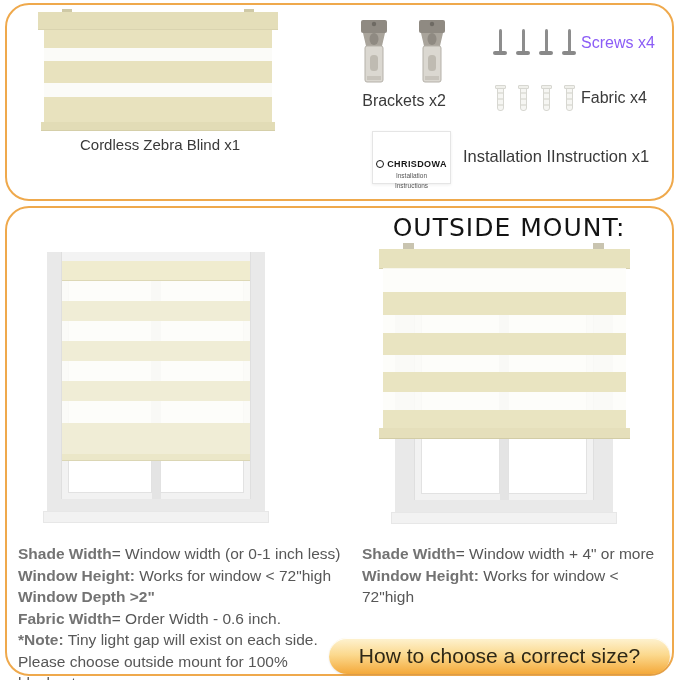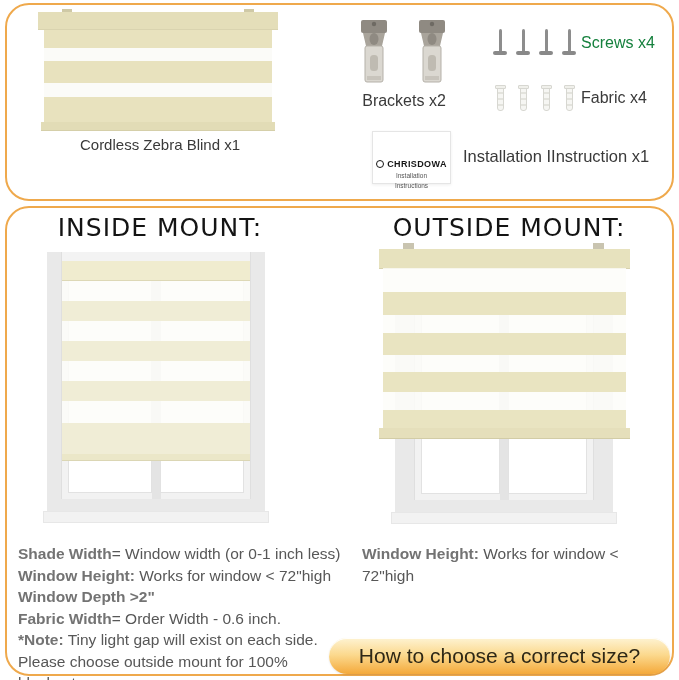--- a/index.html
+++ b/index.html
@@ -36,21 +36,21 @@
 
   
   #brackets-group{position:absolute;left:356px;top:19px;width:96px;height:72px;}
   .bracket{position:absolute;top:0;}
   #brackets-label{position:absolute;left:337px;top:92px;width:134px;text-align:center;font-size:16px;color:#3A3A3A;}
 
   #screws-group{position:absolute;left:493px;top:29px;display:flex;gap:9px;}
   .screw{position:relative;width:14px;height:26px;}
   .screw::before{content:"";position:absolute;left:5.5px;top:0;width:3px;height:23px;background:#8D8D8D;border-radius:2px 2px 0 0;}
   .screw::after{content:"";position:absolute;left:0;bottom:0;width:14px;height:4px;background:#898989;border-radius:2px;}
-  #screws-label{position:absolute;left:581px;top:34px;font-size:16px;color:#15803d;}
+  #screws-label{position:absolute;left:581px;top:34px;font-size:16px;color:#8b5cf6;}
 
   #anchors-group{position:absolute;left:495px;top:85px;display:flex;gap:12px;}
   .anchor{position:relative;width:11px;height:27px;}
   .anchor::before{content:"";position:absolute;left:2px;top:2px;width:7px;height:24px;box-sizing:border-box;
     background:repeating-linear-gradient(180deg,#F6F6F3 0 4px,#E3E3DD 4px 6px);
     border:1px solid #D7D7D1;border-radius:2px 2px 3px 3px;}
   .anchor::after{content:"";position:absolute;left:0;top:0;width:11px;height:4px;box-sizing:border-box;
     background:#F0F0EB;border:1px solid #D7D7D1;border-radius:1px;}
   #anchor-label{position:absolute;left:581px;top:89px;font-size:16px;color:#3A3A3A;}
 
@@ -171,21 +171,20 @@
       <span>CHRISDOWA</span>
     </div>
     <div class="booklet-line">Installation</div>
     <div class="booklet-line">Instructions</div>
   </div>
   <div id="instruction-label">Installation IInstruction x1</div>
 
 
   <div class="panel" id="panel-bottom"></div>
 
-  <div class="mount-title" id="inside-title">INSIDE MOUNT:</div>
   <div class="mount-title" id="outside-title">OUTSIDE MOUNT:</div>
 
   <div class="window" id="window-inside">
     <div class="win-top"></div>
     <div class="win-side l"></div>
     <div class="win-side r"></div>
     <div class="win-mullion"></div>
     <div class="win-pane l"></div>
     <div class="win-pane r"></div>
     <div class="win-bottom"></div>
@@ -234,18 +233,19 @@
   <div class="notes" id="notes-inside">
     <div class="note-line"><b>Shade Width</b><span>= Window width (or 0-1 inch less)</span></div>
     <div class="note-line"><b>Window Height:</b><span> Works for window &lt; 72"high</span></div>
     <div class="note-line"><b>Window Depth &gt;2"</b><span></span></div>
     <div class="note-line"><b>Fabric Width</b><span>= Order Width - 0.6 inch.</span></div>
     <div class="note-line"><b>*Note:</b><span> Tiny light gap will exist on each side.</span></div>
     <div class="note-line"><b></b><span>Please choose outside mount for 100% blackout.</span></div>
   </div>
 
   <div class="notes" id="notes-outside">
+    <div class="note-line"><b>Shade Width</b><span>= Window width + 4" or more</span></div>
     <div class="note-line"><b>Window Height:</b><span> Works for window &lt; 72"high</span></div>
   </div>
 
   <div class="badge" id="badge-size">How to choose a correct size?</div>
 
 </div>
 
 </body></html>

